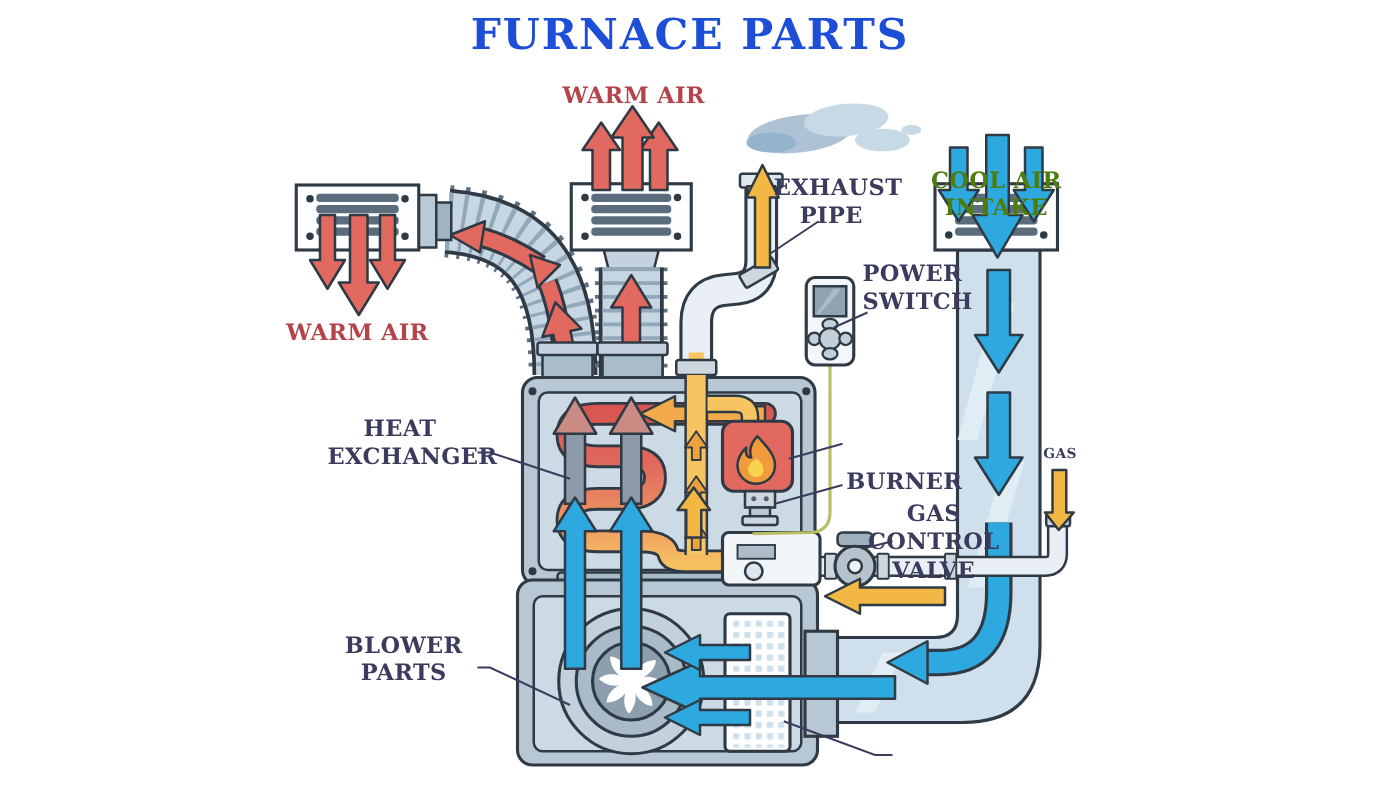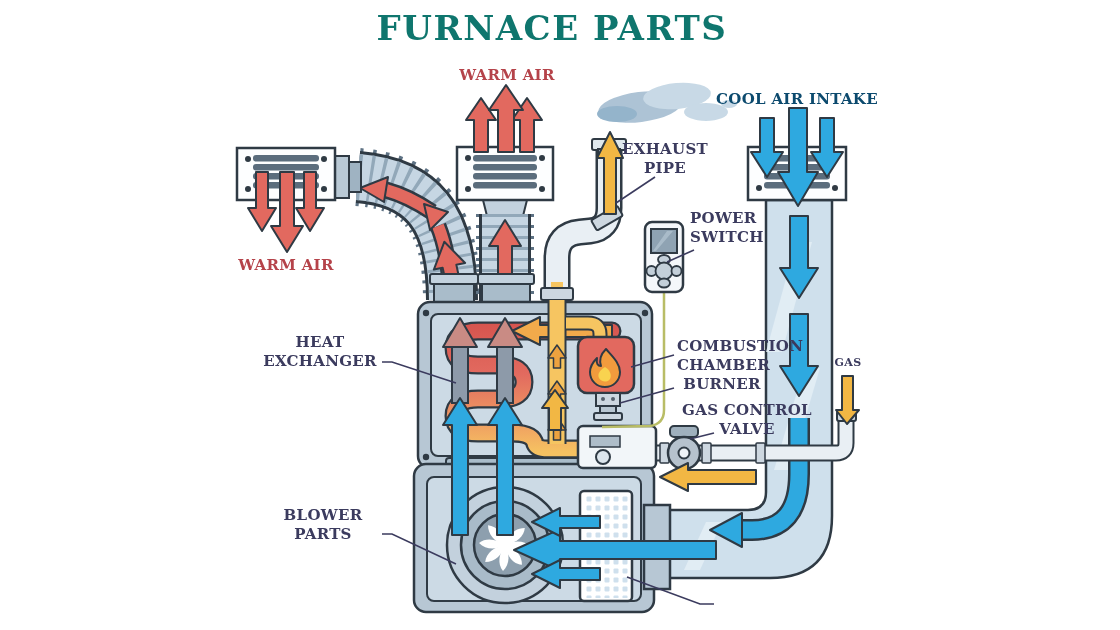--- a/index.html
+++ b/index.html
@@ -1,24 +1,24 @@
 <!DOCTYPE html>
 <html><head>
 <meta charset="utf-8">
 <style>
   html,body{margin:0;padding:0;background:#ffffff;}
   #stage{position:relative;width:1120px;height:630px;background:#ffffff;overflow:hidden;
          font-family:"DejaVu Serif","Liberation Serif",serif;}
   #art{position:absolute;left:0;top:0;}
   .title{position:absolute;left:0;top:8px;width:1104px;text-align:center;
-         font-size:34px;font-weight:bold;letter-spacing:1.5px;color:#0f766e;}
-  .lbl{position:absolute;font-weight:bold;font-size:15px;line-height:1.24;
+         font-size:34px;font-weight:bold;letter-spacing:1.5px;color:#1d4ed8;}
+  .lbl{position:absolute;font-weight:bold;font-size:18px;line-height:1.24;
        letter-spacing:0.3px;color:#3b3b5e;white-space:pre-line;}
   .warm{color:#b5434a;}
-  .cool{color:#0c4a6e;}
+  .cool{color:#4d7c0f;margin-top:44px;}
   .ctr{text-align:center;}
   .rgt{text-align:center;}
   .sm{font-size:11px;}
 </style>
 </head>
 <body>
 
 <div id="stage">
 
 <svg id="art" width="1120" height="630" viewBox="0 0 1120 630">
@@ -285,22 +285,20 @@
 
 <div class="lbl warm ctr" style="left:447px;top:66px;width:120px;">WARM AIR</div>
 <div class="lbl cool ctr" style="left:707px;top:90px;width:180px;">COOL AIR INTAKE</div>
 <div class="lbl" style="left:690px;top:209px;width:90px;">POWER
 SWITCH</div>
 <div class="lbl ctr" style="left:619px;top:140px;width:92px;">EXHAUST
 PIPE</div>
 <div class="lbl warm ctr" style="left:226px;top:256px;width:120px;">WARM AIR</div>
 <div class="lbl rgt" style="left:262px;top:333px;width:116px;">HEAT
 EXCHANGER</div>
-<div class="lbl" style="left:677px;top:337px;width:130px;">COMBUSTION
-CHAMBER</div>
 <div class="lbl" style="left:677px;top:375px;width:90px;text-align:center;">BURNER</div>
 <div class="lbl ctr" style="left:682px;top:401px;width:130px;">GAS CONTROL
 VALVE</div>
 <div class="lbl sm ctr" style="left:829px;top:356px;width:38px;">GAS</div>
 <div class="lbl rgt" style="left:268px;top:506px;width:110px;">BLOWER
 PARTS</div>
 
 </div>
 
 </body></html>

